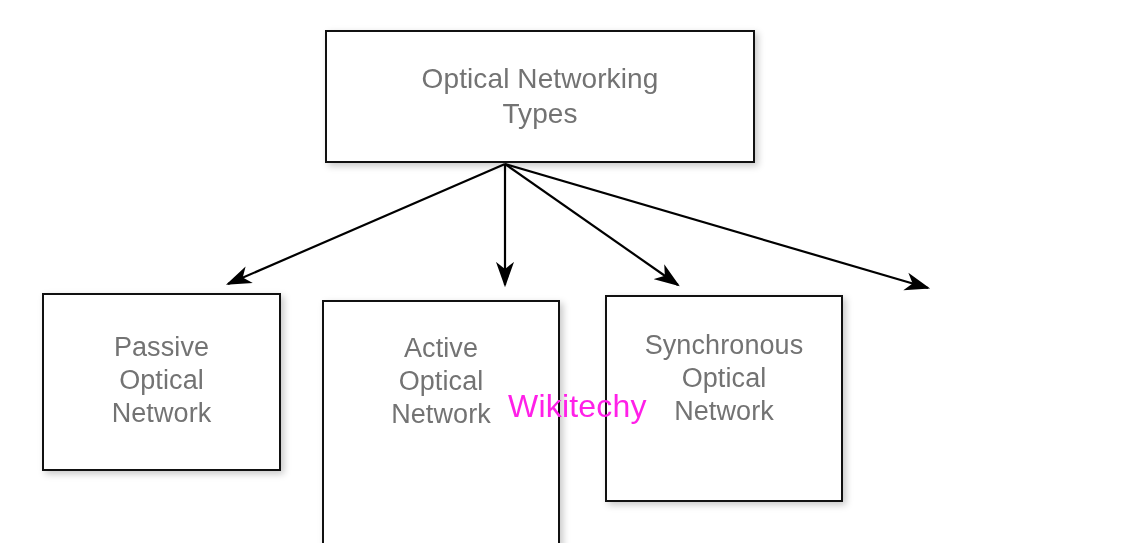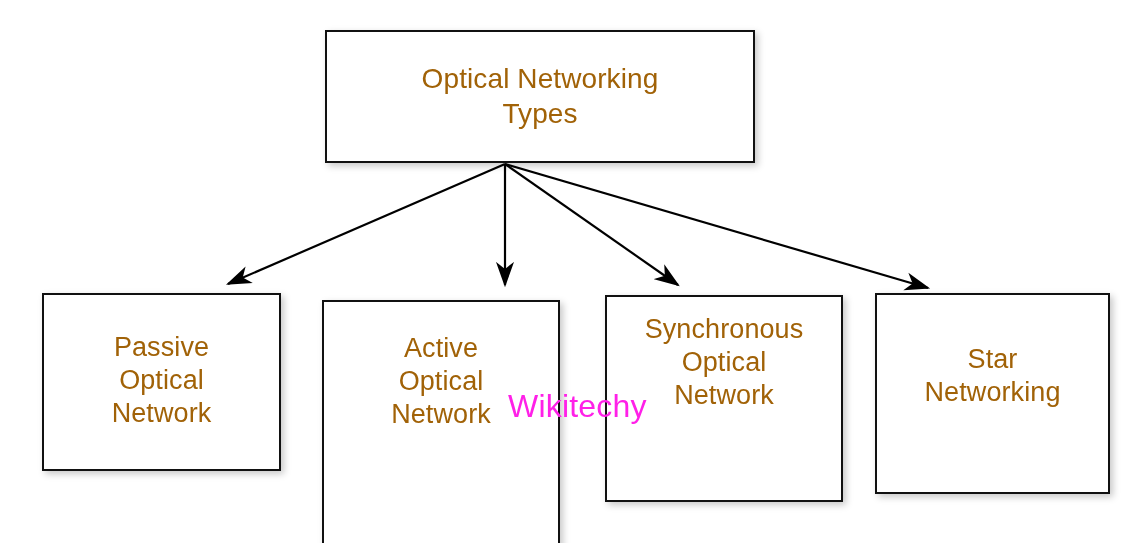--- a/index.html
+++ b/index.html
@@ -20,21 +20,21 @@
   .node {
     position: absolute;
     box-sizing: border-box;
     background: #ffffff;
     border: 2.5px solid #111111;
     box-shadow: 3px 3px 7px rgba(0,0,0,0.22);
     display: flex;
     align-items: center;
     justify-content: center;
     text-align: center;
-    color: #a16207;
+    color: #737373;
     line-height: 1.22;
     letter-spacing: 0.1px;
     z-index: 3;
   }
   .node-label {
     display: block;
     width: 100%;
     white-space: pre-line;
   }
 
@@ -66,21 +66,21 @@
     align-items: flex-start;
     padding-top: 30px;
   }
   #node-3 {
     left: 605px;
     top: 295px;
     width: 238px;
     height: 207px;
     font-size: 27px;
     align-items: flex-start;
-    padding-top: 16px;
+    padding-top: 32px;
     justify-content: flex-end;
   }
   #node-4 {
     left: 875px;
     top: 293px;
     width: 235px;
     height: 201px;
     font-size: 27px;
     align-items: flex-start;
     padding-top: 48px;
@@ -140,20 +140,16 @@
 Optical
 Network</span>
   </div>
 
   <div class="node" id="node-3">
     <span class="node-label">Synchronous
 Optical
 Network</span>
   </div>
 
-  <div class="node" id="node-4">
-    <span class="node-label">Star
-Networking</span>
-  </div>
 
   <div id="watermark">Wikitechy</div>
 
 </div>
 
 </body></html>

